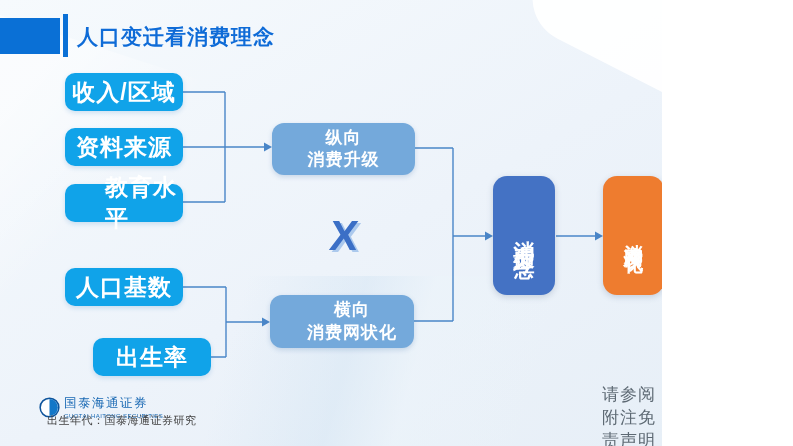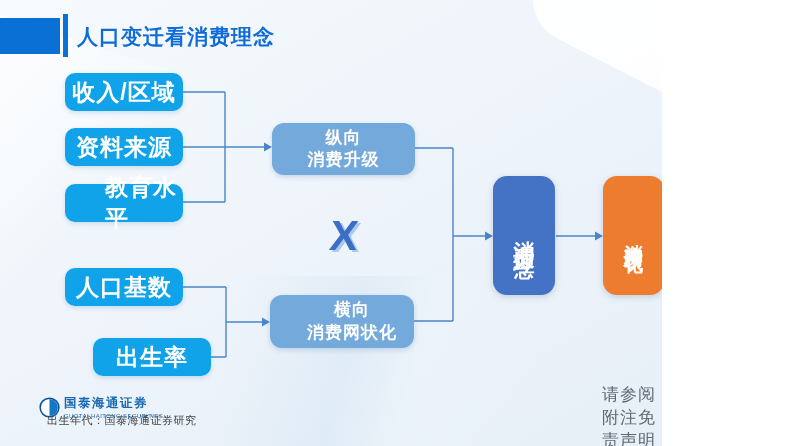--- a/index.html
+++ b/index.html
@@ -45,21 +45,21 @@
     display:flex; align-items:center; justify-content:center;
     writing-mode:vertical-rl; text-orientation:upright; box-shadow:0 2px 6px rgba(60,80,120,0.22); }
   .v-result  { left:493px; width:62px; background:#4472c4; font-size:21px; letter-spacing:6px; }
   .v-outcome { left:603px; width:61px; background:#ee7c2f; font-size:19px; letter-spacing:3px; }
 
   .connectors { position:absolute; left:0; top:0; width:793px; height:446px; pointer-events:none; }
 
   
   .logo-icon { position:absolute; left:39px; top:397px; }
   .logo-texts { position:absolute; left:64px; top:395px; color:#1868b3; }
-  .logo-name { font-size:12.5px; font-weight:700; letter-spacing:1.5px; }
+  .logo-name { font-size:12.5px; font-weight:400; letter-spacing:1.5px; }
   .logo-sub  { font-size:6px; letter-spacing:0.4px; margin-top:1px; }
   .source-line { position:absolute; left:47px; top:413px; font-size:11px; color:#3f3f3f; letter-spacing:0.5px; }
   .disclaimer { position:absolute; left:602px; top:383px; font-size:17px; color:#5d6973; letter-spacing:1px; }
   .page-num   { position:absolute; left:733px; top:404px; font-size:11.5px; color:#8494a2; }
 </style>
 </head>
 <body>
 
 <div class="slide">
   <div class="bg-base"></div>

